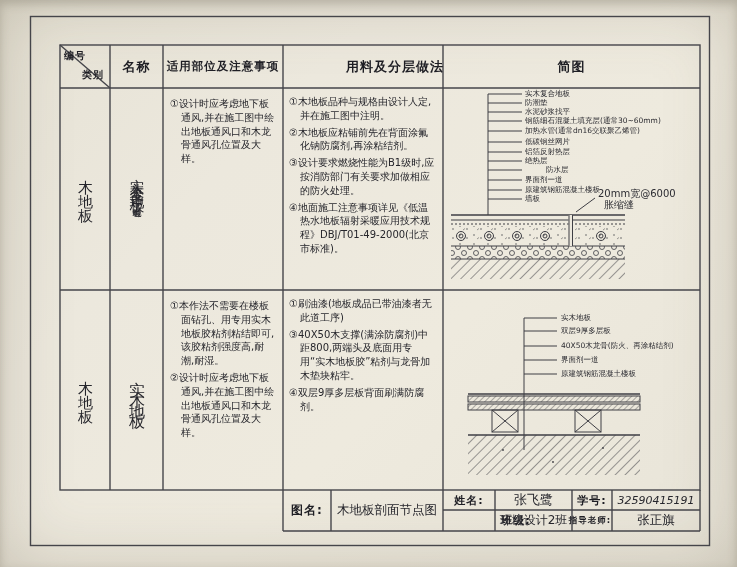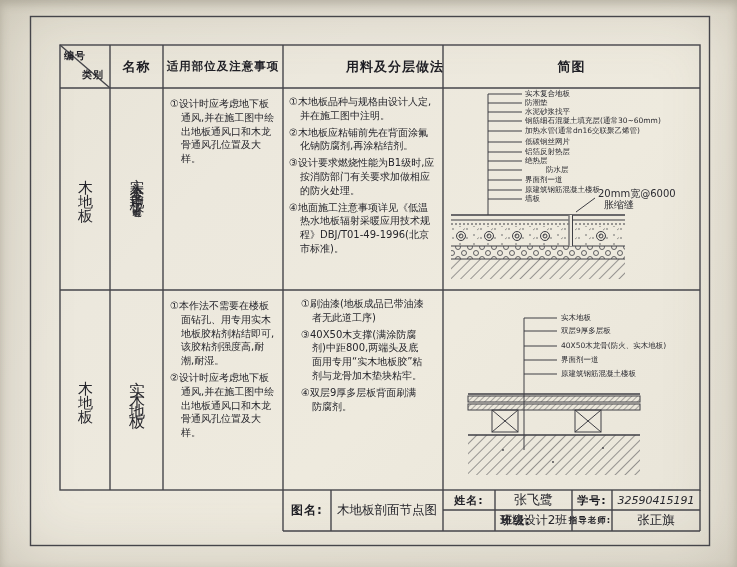--- a/index.html
+++ b/index.html
@@ -61,21 +61,21 @@
       <span style="font-size:9px;">(有地暖)</span>
     </div>
   </div>
   <div class="abs hand" style="left:163px;top:88px;width:120px;height:202px;padding:9px 7px;box-sizing:border-box;">
     <p class="para">①设计时应考虑地下板通风,并在施工图中绘出地板通风口和木龙骨通风孔位置及大样。</p>
   </div>
   <div class="abs hand" style="left:283px;top:88px;width:160px;height:202px;padding:7px 6px;box-sizing:border-box;">
     <p class="para">①木地板品种与规格由设计人定,并在施工图中注明。</p>
     <p class="para">②木地板应粘铺前先在背面涂氟化钠防腐剂,再涂粘结剂。</p>
     <p class="para">③设计要求燃烧性能为B1级时,应按消防部门有关要求加做相应的防火处理。</p>
-    <p class="para">④地面施工注意事项详见《低温热水地板辐射采暖应用技术规程》DBJ/T01-49-1996(北京市标准)。</p>
+    <p class="para">④地面施工注意事项详见《低温热水地板辐射采暖应用技术规程》DBJ/T01-49-2000(北京市标准)。</p>
   </div>
 
   <div class="abs" style="left:443px;top:88px;width:257px;height:202px;">
     <svg class="abs" style="left:0;top:0;" width="257" height="202" viewBox="0 0 257 202">
       <defs>
         <pattern id="slabHatch1" width="7" height="7" patternUnits="userSpaceOnUse" patternTransform="rotate(45)">
           <line x1="0" y1="0" x2="0" y2="7" stroke="#3e3e44" stroke-width="1"></line>
         </pattern>
         <pattern id="pebble1" width="12" height="12" patternUnits="userSpaceOnUse">
           <circle cx="3" cy="3" r="2.5" fill="none" stroke="#3e3e44" stroke-width="0.8"></circle>
@@ -149,21 +149,21 @@
   <div class="abs cell" style="left:60px;top:290px;width:50px;height:200px;">
     <div class="vert hand" style="font-size:15px;letter-spacing:14px;">木地板</div>
   </div>
   <div class="abs cell" style="left:110px;top:290px;width:53px;height:200px;">
     <div class="vert hand" style="font-size:16px;letter-spacing:11px;">实木地板</div>
   </div>
   <div class="abs hand" style="left:163px;top:290px;width:120px;height:240px;padding:9px 7px;box-sizing:border-box;">
     <p class="para">①本作法不需要在楼板面钻孔、用专用实木地板胶粘剂粘结即可,该胶粘剂强度高,耐潮,耐湿。</p>
     <p class="para">②设计时应考虑地下板通风,并在施工图中绘出地板通风口和木龙骨通风孔位置及大样。</p>
   </div>
-  <div class="abs hand" style="left:283px;top:290px;width:160px;height:200px;padding:7px 18px;box-sizing:border-box;">
+  <div class="abs hand" style="left:283px;top:290px;width:160px;height:200px;padding:7px 6px;box-sizing:border-box;">
     <p class="para">①刷油漆(地板成品已带油漆者无此道工序)</p>
     <p class="para">③40X50木支撑(满涂防腐剂)中距800,两端头及底面用专用“实木地板胶”粘剂与龙骨加木垫块粘牢。</p>
     <p class="para">④双层9厚多层板背面刷满防腐剂。</p>
   </div>
 
   <div class="abs" style="left:443px;top:290px;width:257px;height:200px;">
     <svg class="abs" style="left:0;top:0;" width="257" height="200" viewBox="0 0 257 200">
       <defs>
         <pattern id="slabHatch2" width="7" height="7" patternUnits="userSpaceOnUse" patternTransform="rotate(45)">
           <line x1="0" y1="0" x2="0" y2="7" stroke="#3e3e44" stroke-width="1"></line>
@@ -193,21 +193,21 @@
 
         <line x1="25" y1="145" x2="197" y2="145" stroke-width="1.6"></line>
         <rect x="25" y="145" width="172" height="40" fill="url(#slabHatch2)" stroke="none"></rect>
         <circle cx="60" cy="160" r="0.9" fill="#3e3e44" stroke="none"></circle>
         <circle cx="110" cy="172" r="0.9" fill="#3e3e44" stroke="none"></circle>
         <circle cx="160" cy="158" r="0.9" fill="#3e3e44" stroke="none"></circle>
       </g>
     </svg>
     <div class="dlabel" style="left:118px;top:24px;">实木地板</div>
     <div class="dlabel" style="left:118px;top:37px;">双层9厚多层板</div>
-    <div class="dlabel" style="left:118px;top:52px;">40X50木龙骨(防火、实木地板)</div>
+    <div class="dlabel" style="left:118px;top:52px;">40X50木龙骨(防火、再涂粘结剂)</div>
     <div class="dlabel" style="left:118px;top:66px;">界面剂一道</div>
     <div class="dlabel" style="left:118px;top:80px;">原建筑钢筋混凝土楼板</div>
   </div>
 
   <div class="abs cell hdr" style="left:283px;top:490px;width:48px;height:41px;font-size:12px;">图名:</div>
   <div class="abs cell hand" style="left:331px;top:490px;width:112px;height:41px;font-size:12.5px;">木地板剖面节点图</div>
 
   <div class="abs cell hdr" style="left:443px;top:490px;width:52px;height:20px;font-size:11px;">姓名:</div>
   <div class="abs cell hand" style="left:495px;top:490px;width:77px;height:20px;font-size:13px;">张飞鹭</div>
   <div class="abs cell hdr" style="left:572px;top:490px;width:40px;height:20px;font-size:11px;">学号:</div>

